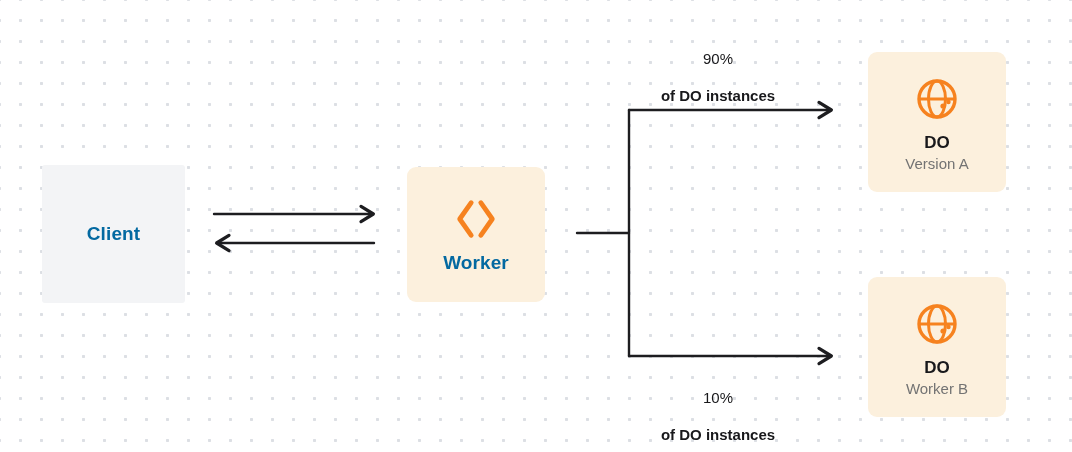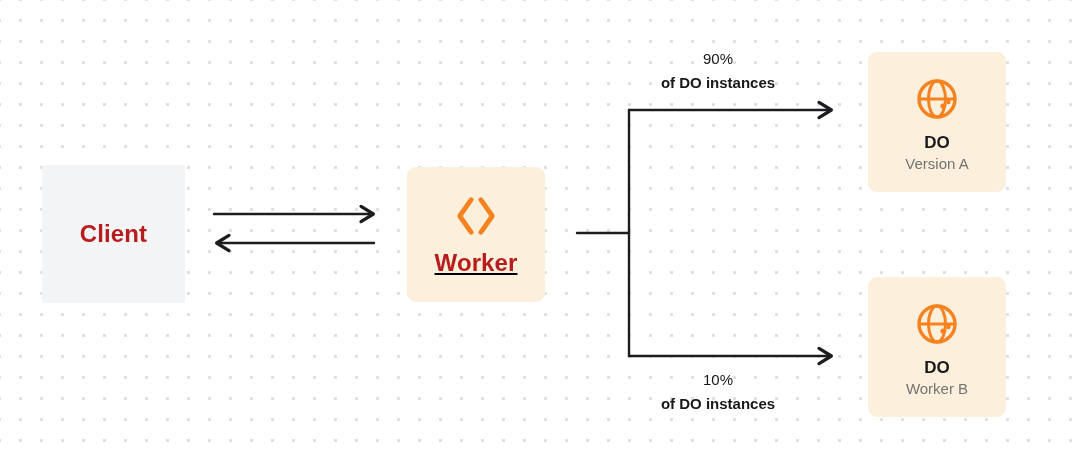--- a/index.html
+++ b/index.html
@@ -50,37 +50,36 @@
     background: var(--node-gray, #f3f4f6);
     border-radius: 3px;
   }
 
   .node.worker {
     left: 407px; top: 167px;
     width: 138px; height: 135px;
     background: var(--node-cream, #fcf0dd);
     border-radius: 9px;
     gap: 10px;
-    text-decoration: underline;
   }
 
   .node.do {
     left: 868px;
     width: 138px; height: 140px;
     background: var(--node-cream, #fcf0dd);
     border-radius: 9px;
     gap: 2px;
   }
   .node.doA { top: 52px; }
   .node.doB { top: 277px; }
 
   .node-label {
-    font-size: 24px;
+    font-size: 19px;
     font-weight: 700;
-    color: #b91c1c;
+    color: #0369a1;
     letter-spacing: 0.1px;
   }
 
   .do-title {
     font-size: 17px;
     font-weight: 700;
     color: #18181b;
     margin-top: 6px;
   }
   .do-sub {
@@ -105,25 +104,25 @@
     text-align: center;
     color: #18181b;
   }
   .split-label .pct {
     font-size: 15px;
     font-weight: 400;
   }
   .split-label .cap {
     font-size: 15px;
     font-weight: 700;
-    margin-top: 7px;
+    margin-top: 20px;
     text-align: center;
   }
   .split-top { top: 50px; }
-  .split-bottom { top: 371px; }
+  .split-bottom { top: 389px; }
 </style>
 </head>
 <body>
 
 <div class="canvas">
 
   <svg class="edges" viewBox="0 0 1072 452" xmlns="http://www.w3.org/2000/svg">
     <defs>
       <marker id="arrowV" viewBox="0 0 14 14" refX="10" refY="7" markerWidth="8" markerHeight="8" orient="auto-start-reverse">
         <path d="M2 1.5 L11 7 L2 12.5" fill="none" stroke="#1d1d20" stroke-width="2.4" stroke-linecap="round" stroke-linejoin="round"></path>

